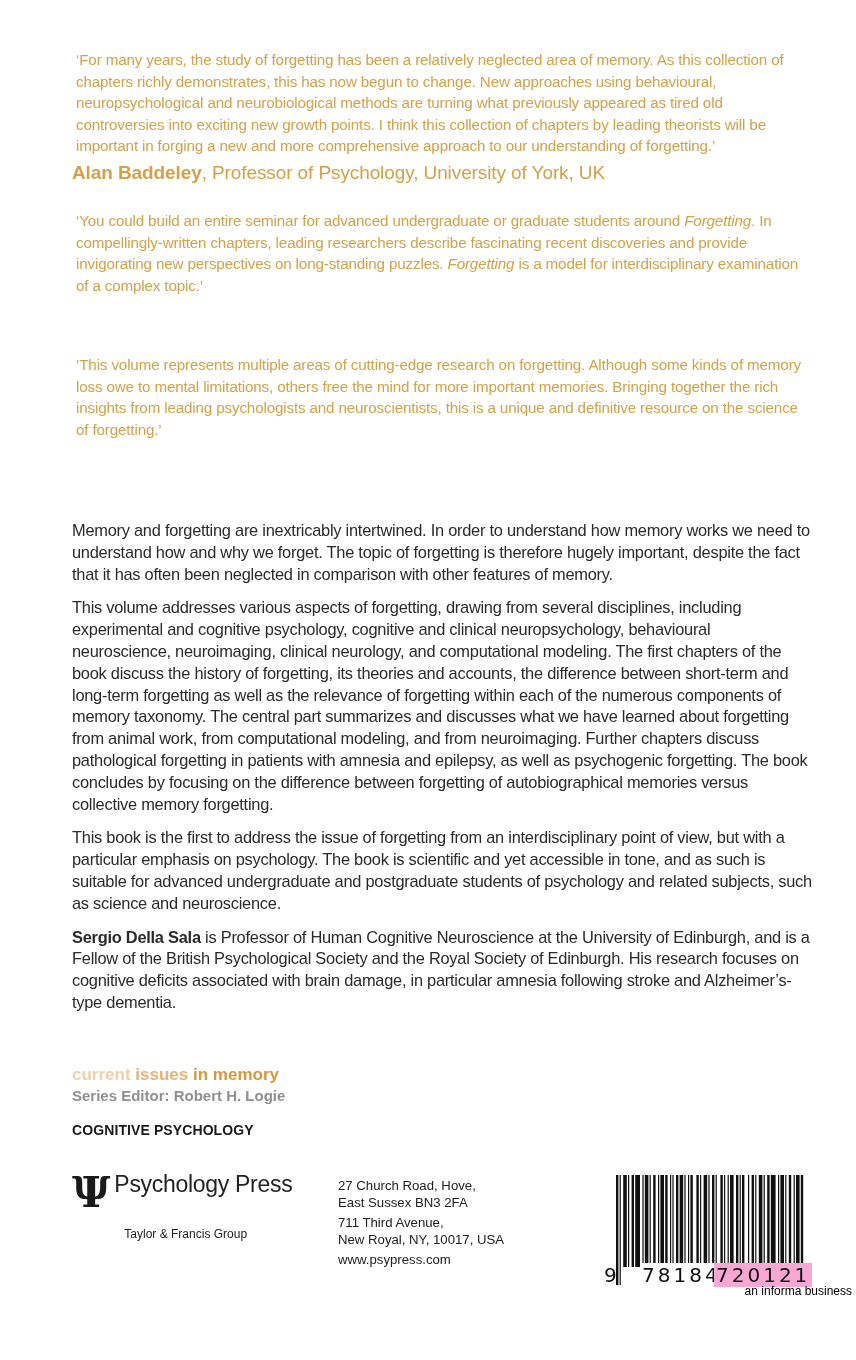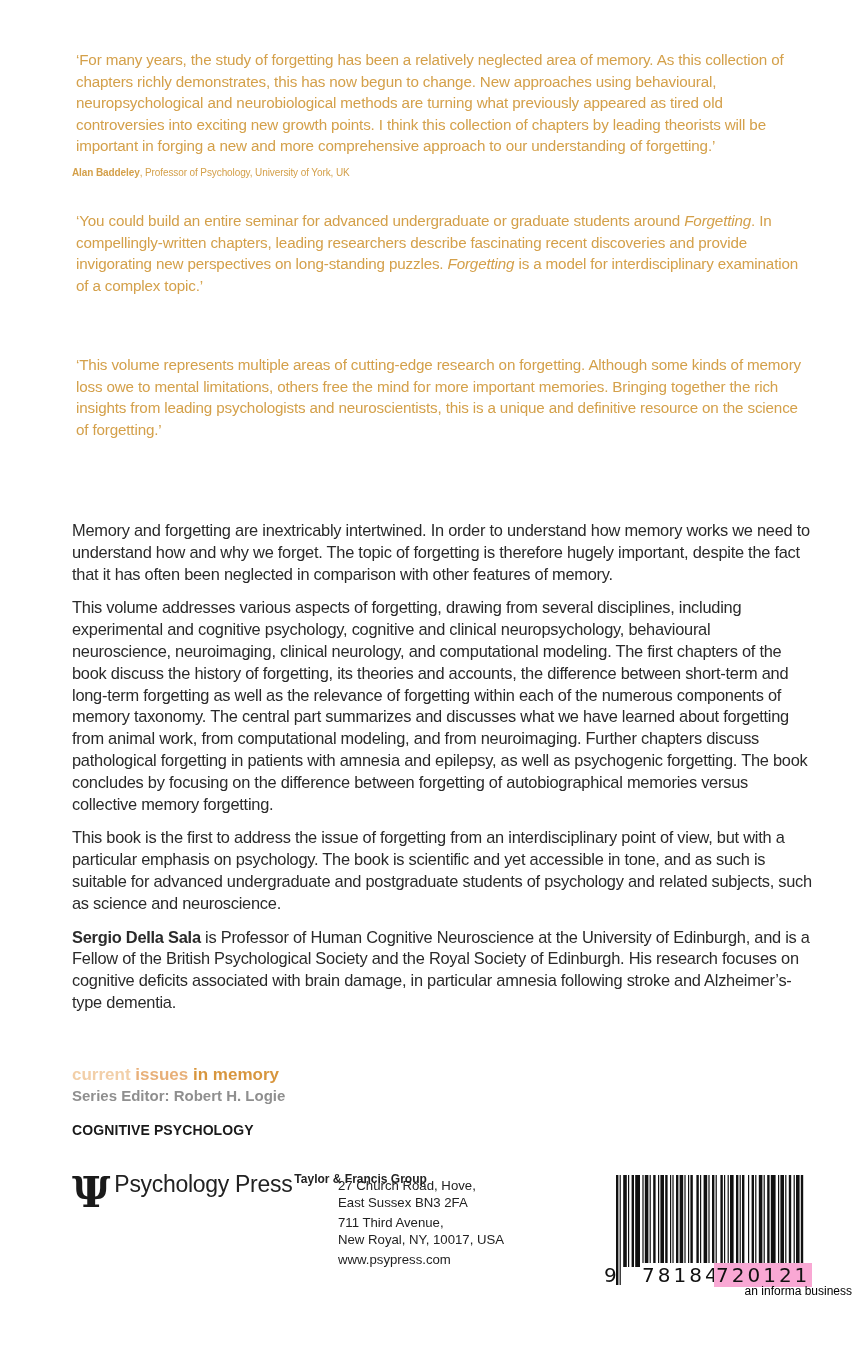--- a/index.html
+++ b/index.html
@@ -2,44 +2,44 @@
 <html><head>
 <meta charset="utf-8">
 <style>
   html, body { margin: 0; padding: 0; background: #ffffff; }
   body { width: 856px; height: 1360px; position: relative; overflow: hidden;
          font-family: "Liberation Sans", sans-serif; }
   .page { position: absolute; left: 0; top: 0; width: 856px; height: 1360px; }
 
   .quote-block { position: absolute; left: 72px; width: 740px; color: #d4a04a; }
   .quote-text { font-size: 15.2px; line-height: 21.6px; margin: 4px; letter-spacing: -0.15px; }
-  .quote-attr { font-size: 10px; line-height: 20px; margin-top: 6px; letter-spacing: -0.1px; }
+  .quote-attr { font-size: 19px; line-height: 20px; margin-top: 6px; letter-spacing: -0.1px; }
   .quote-attr b { font-weight: bold; }
   .q1 { top: 45px; }
   .q2 { top: 206px; }
   .q3 { top: 350px; }
 
   .body-text { position: absolute; left: 72px; width: 740px; color: #2a2a2a; }
   .body-para { font-size: 16.4px; line-height: 21.8px; margin: 0 0 12px 0; letter-spacing: -0.25px; }
   .body-para b { font-weight: bold; }
   .b1 { top: 520px; }
 
   .series { position: absolute; left: 72px; top: 1064px; }
   .series-title { font-size: 17px; font-weight: bold; line-height: 22px; }
   .st-1 { color: #f2cfa8; }
   .st-2 { color: #e8b07a; }
   .st-3 { color: #d8963e; }
   .series-editor { font-size: 15px; font-weight: bold; color: #8f8f8f; line-height: 20px; }
   .subject { position: absolute; left: 72px; top: 1122px; font-size: 14px; font-weight: bold; color: #1a1a1a; letter-spacing: 0.1px; }
 
   .logo { position: absolute; left: 72px; top: 1172px; display: flex; align-items: flex-start; }
   .psi { font-family: "DejaVu Serif", serif; font-size: 42px; line-height: 42px; color: #1a1a1a; margin-right: 4px; font-weight: bold; }
-  .logo-text { display: flex; flex-direction: row; }
+  .logo-text { display: flex; flex-direction: column; gap: 31px; }
   .logo-name { font-size: 23px; line-height: 24px; color: #222; letter-spacing: -0.3px; }
-  .logo-group { font-size: 12px; line-height: 14px; color: #222; margin-left: 2px; font-weight: bold; }
+  .logo-group { font-size: 12px; line-height: 14px; color: #222; margin-left: 10px; }
 
   .address { position: absolute; left: 338px; top: 1178px; color: #222; font-size: 13.2px; line-height: 16.5px; }
   .address .ad { margin-bottom: 4px; }
 
   .isbn-block { position: absolute; left: 604px; top: 1173px; width: 206px; }
   .isbn-label { font-family: "DejaVu Sans Mono", monospace; font-size: 16px; color: #111; line-height: 18px; letter-spacing: 0.2px; }
   .barcode { position: relative; height: 110px; margin-top: 2px; }
   .bars { position: absolute; left: 12px; top: 0; width: 188px; height: 110px; }
   .isbn-digits { position: absolute; left: 0; top: 88px; width: 206px; font-family: "DejaVu Sans", sans-serif; font-size: 20px; color: #111; background: transparent; }
   .isbn-digits .lead { position: absolute; left: 0; top: 0; }

